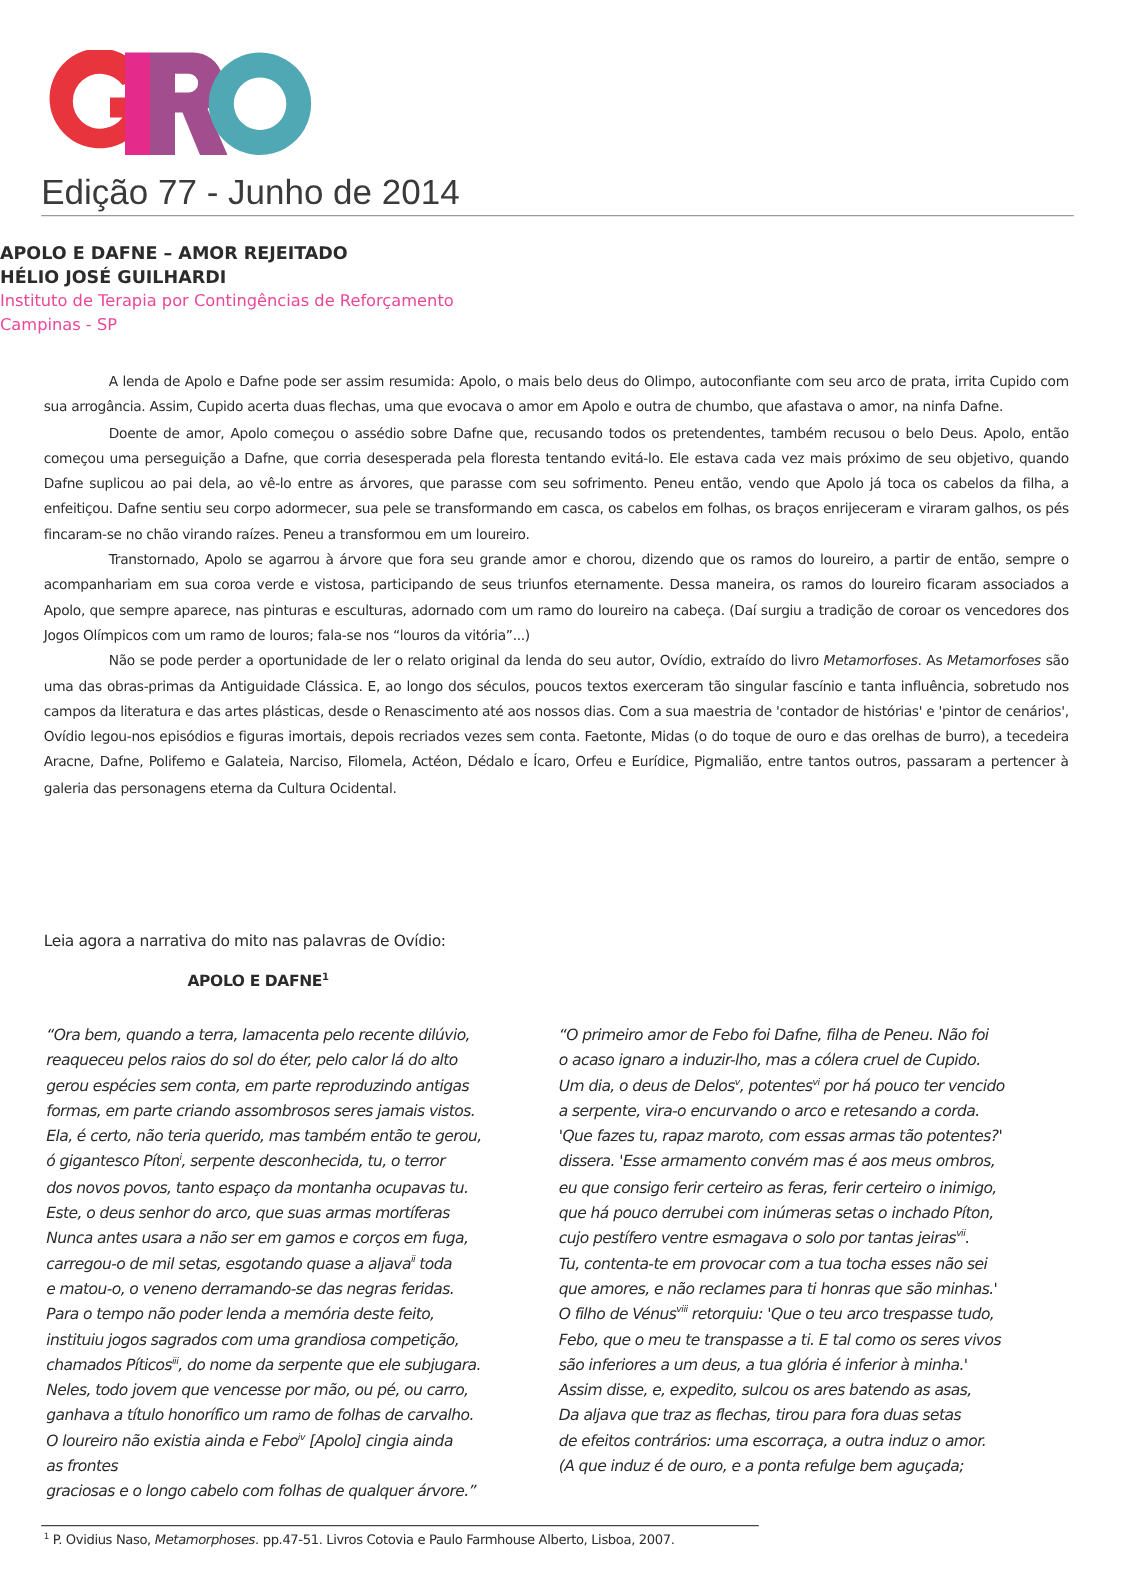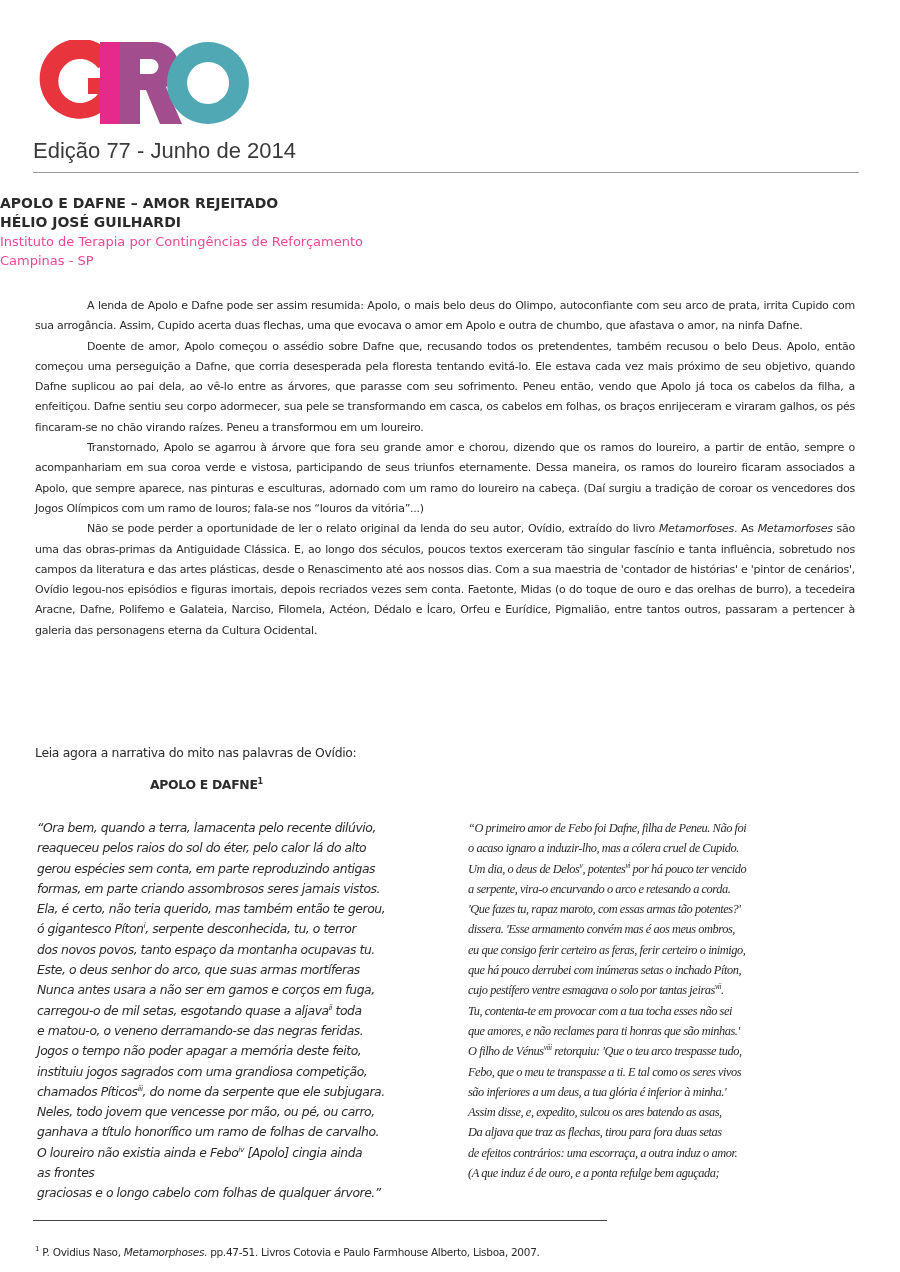--- a/index.html
+++ b/index.html
@@ -1,35 +1,35 @@
 <!DOCTYPE html>
 <html><head>
 <meta charset="utf-8">
 <style>
   html, body { margin: 0; padding: 0; background: #ffffff; }
   body { width: 900px; height: 1272px; position: relative; overflow: hidden; color: #2b2b2b; font-family: "Liberation Sans", sans-serif; }
   .logo { position: absolute; left: 32px; top: 40px; width: 220px; height: 86px; }
-  .edition { position: absolute; left: 33px; top: 138px; font-family: "Liberation Sans", sans-serif; font-size: 22px; color: #3a3a3a; }
+  .edition { position: absolute; left: 33px; top: 138px; font-family: "Liberation Sans", sans-serif; font-size: 28px; color: #3a3a3a; }
   .header-rule { position: absolute; left: 33px; top: 172px; width: 826px; height: 1px; background: #9a9a9a; }
   .title-block { position: absolute; left: 0; top: 194px; width: 900px; font-family: "DejaVu Sans", sans-serif; }
   .title-block .t1, .title-block .t2 { font-weight: bold; font-size: 14px; line-height: 19px; color: #2b2b2b; }
   .title-block .t3, .title-block .t4 { font-size: 13px; line-height: 19px; color: #ec4899; }
   .body-text { position: absolute; left: 35px; top: 296px; width: 820px; font-family: "DejaVu Sans", sans-serif; font-size: 11px; line-height: 20.3px; text-align: justify; color: #2b2b2b; letter-spacing: -0.25px; }
   .body-text p { margin: 0; text-indent: 52px; }
   .body-text em { }
   .lead { position: absolute; left: 35px; top: 745px; font-family: "DejaVu Sans", sans-serif; font-size: 12.4px; color: #2b2b2b; letter-spacing: -0.3px; }
   .section-title { position: absolute; left: 150px; top: 777px; font-family: "DejaVu Sans", sans-serif; font-size: 12.4px; font-weight: bold; color: #2b2b2b; letter-spacing: -0.3px; }
   .section-title sup { font-size: 8px; }
   .col { position: absolute; top: 818px; font-family: "DejaVu Sans", sans-serif; font-style: italic; font-size: 12.4px; line-height: 20.3px; color: #2b2b2b; letter-spacing: -0.45px; white-space: nowrap; }
   .col.left { left: 37px; width: 410px; }
-  .col.right { left: 468px; width: 415px; font-family: Liberation Serif, serif; }
+  .col.right { left: 447px; width: 415px; }
   .col .line { display: block; }
   .col sup { font-size: 7.5px; vertical-align: super; line-height: 0; }
   .fn-rule { position: absolute; left: 33px; top: 1220px; width: 574px; height: 1px; background: #444; }
-  .footnote { position: absolute; left: 35px; top: 1225px; font-family: "DejaVu Sans", sans-serif; font-size: 10.5px; color: #2b2b2b; letter-spacing: -0.3px; margin-top: 20px; }
+  .footnote { position: absolute; left: 35px; top: 1225px; font-family: "DejaVu Sans", sans-serif; font-size: 10.5px; color: #2b2b2b; letter-spacing: -0.3px; }
   .footnote sup { font-size: 7px; }
 </style>
 </head>
 <body>
 
 <svg class="logo" viewBox="0 0 220 86" xmlns="http://www.w3.org/2000/svg">
 
   <path d="M84 22 A40 40 0 1 0 86 50 L86 38 L56 38 L56 54 L66 54 A22 22 0 1 1 66 28 Z" fill="#e8343c"></path>
 
   <rect x="68" y="2" width="20" height="82" fill="#e42a8b"></rect>
@@ -64,21 +64,21 @@
     <span class="line"><span>reaqueceu pelos raios do sol do éter, pelo calor lá do alto</span></span>
     <span class="line"><span>gerou espécies sem conta, em parte reproduzindo antigas</span></span>
     <span class="line"><span>formas, em parte criando assombrosos seres jamais vistos.</span></span>
     <span class="line"><span>Ela, é certo, não teria querido, mas também então te gerou,</span></span>
     <span class="line"><span>ó gigantesco Píton</span><sup>i</sup><span>, serpente desconhecida, tu, o terror</span></span>
     <span class="line"><span>dos novos povos, tanto espaço da montanha ocupavas tu.</span></span>
     <span class="line"><span>Este, o deus senhor do arco, que suas armas mortíferas</span></span>
     <span class="line"><span>Nunca antes usara a não ser em gamos e corços em fuga,</span></span>
     <span class="line"><span>carregou-o de mil setas, esgotando quase a aljava</span><sup>ii</sup><span> toda</span></span>
     <span class="line"><span>e matou-o, o veneno derramando-se das negras feridas.</span></span>
-    <span class="line"><span>Jogos o tempo não poder apagar a memória deste feito,</span></span>
+    <span class="line"><span>Para o tempo não poder lenda a memória deste feito,</span></span>
     <span class="line"><span>instituiu jogos sagrados com uma grandiosa competição,</span></span>
     <span class="line"><span>chamados Píticos</span><sup>iii</sup><span>, do nome da serpente que ele subjugara.</span></span>
     <span class="line"><span>Neles, todo jovem que vencesse por mão, ou pé, ou carro,</span></span>
     <span class="line"><span>ganhava a título honorífico um ramo de folhas de carvalho.</span></span>
     <span class="line"><span>O loureiro não existia ainda e Febo</span><sup>iv</sup><span> [Apolo] cingia ainda</span></span>
     <span class="line"><span>as frontes</span></span>
     <span class="line"><span>graciosas e o longo cabelo com folhas de qualquer árvore.”</span></span>
   </div>
 <div class="col right" id="col-right">
     <span class="line"><span>“O primeiro amor de Febo foi Dafne, filha de Peneu. Não foi</span></span>

